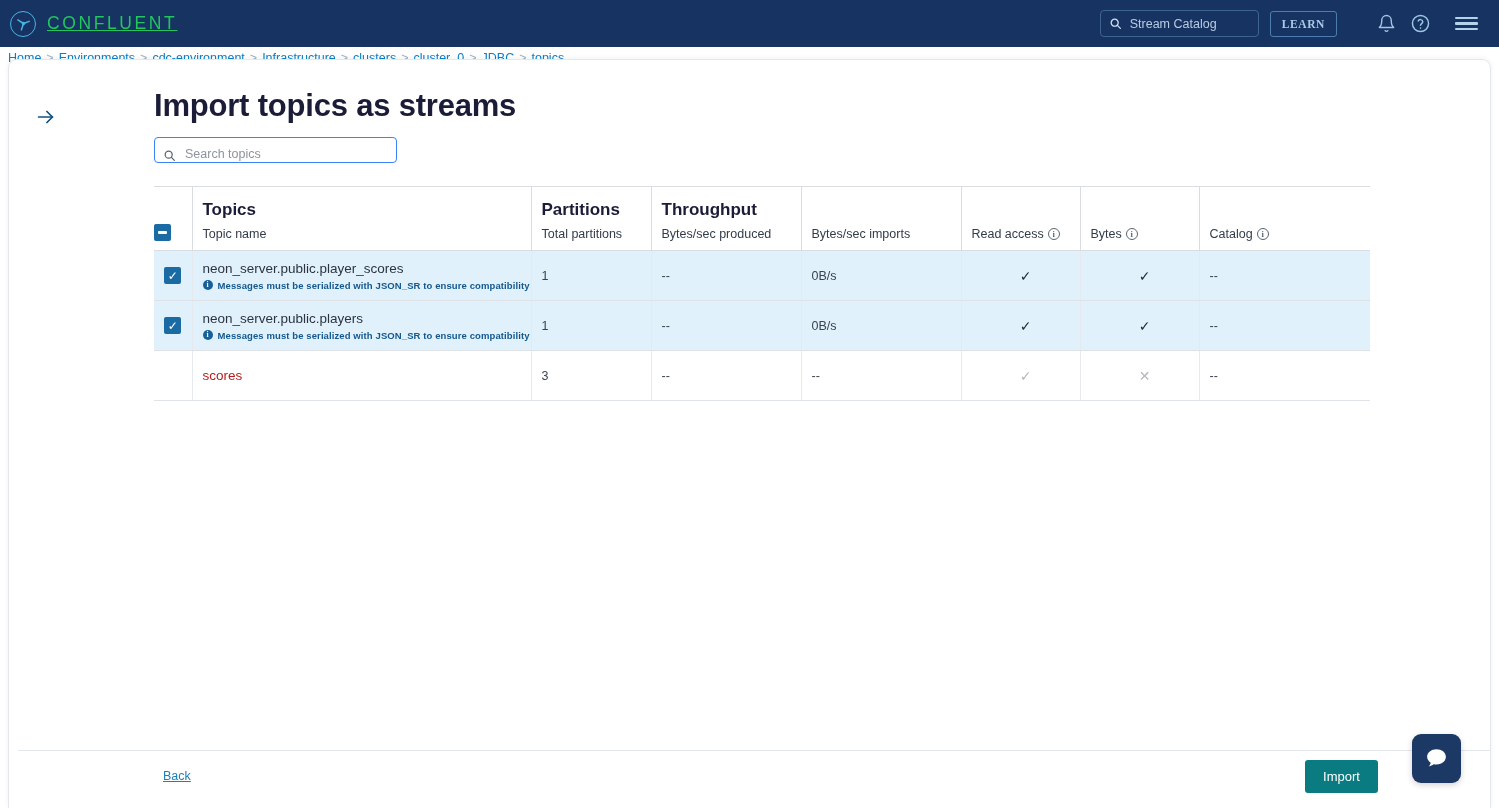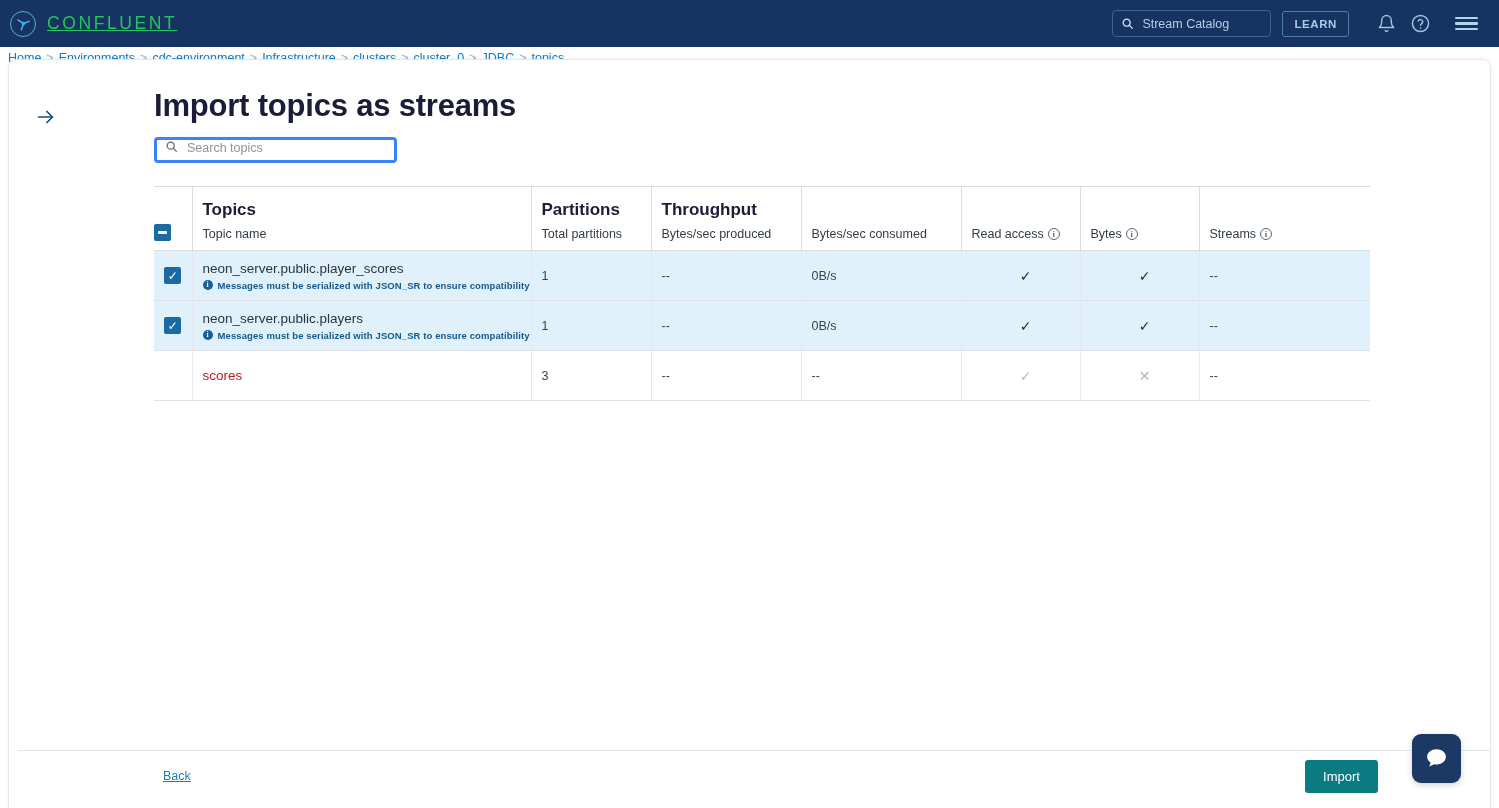--- a/index.html
+++ b/index.html
@@ -50,21 +50,21 @@
   .catalog-search .ico { color: #cfe3f3; display: flex; }
   .catalog-search .txt {
     color: #b9cde2; font-size: 12.5px; margin-left: 8px;
     white-space: nowrap;
   }
   .learn-btn {
     height: 26px; padding: 0 11px;
     border: 1px solid #4d7cb0; border-radius: 3px;
     color: #a9cbe8; font-size: 11.5px; letter-spacing: .6px;
     display: flex; align-items: center; font-weight: 600;
-    background: transparent; margin-right: 20px;
+    background: transparent; margin-right: 32px; font-family: Liberation Serif, serif;
   }
   .icon-btn {
     width: 34px; height: 34px; display: flex;
     align-items: center; justify-content: center;
     color: #9fc4e4;
   }
   .hamburger { margin-left: 12px; }
   .hamburger span {
     display: block; width: 23px; height: 2.2px;
     background: #b3d2ec; margin: 3.6px 0; border-radius: 1px;
@@ -112,22 +112,22 @@
   .page-title {
     font-size: 31px; font-weight: 700; color: #1b1c38;
     letter-spacing: -0.2px; margin: 0 0 13px 0;
   }
   .page-sub {
     font-size: 13px; color: #4a5663; margin: 0 0 29px 0;
   }
 
   .search-box {
     width: 243px; height: 26px;
-    border: 3px solid #3b82f6; border-radius: 4px;
-    display: flex; align-items: flex-start; padding: 0 8px;
+    border: 1px solid #3b82f6; border-radius: 4px;
+    display: flex; align-items: flex-end; padding: 0 8px;
     background: #fff; margin-bottom: 23px;
   }
   .search-box .ico { color: #5b6470; display: flex; }
   .search-box input {
     border: none; outline: none; flex: 1;
     font-size: 12.5px; color: #2c3440; margin-left: 7px;
     font-family: "Liberation Sans", sans-serif;
     background: transparent;
   }
   .search-box input::placeholder { color: #8d949d; }
@@ -367,38 +367,38 @@
             </div>
           </th>
           <th>
             <div class="th-group">Throughput</div>
             <div class="th-sub">
               <span>Bytes/sec produced</span>
             </div>
           </th>
           <th>
             <div class="th-sub">
-              <span>Bytes/sec consumed</span>
+              <span>Bytes/sec imports</span>
             </div>
           </th>
           <th>
             <div class="th-sub">
               <span>Read access</span>
               <span class="info-outline">i</span>
             </div>
           </th>
           <th>
             <div class="th-sub">
               <span>Bytes</span>
               <span class="info-outline">i</span>
             </div>
           </th>
           <th>
             <div class="th-sub">
-              <span>Streams</span>
+              <span>Catalog</span>
               <span class="info-outline">i</span>
             </div>
           </th>
         </tr>
       </thead>
       <tbody>
 
         <tr class="selected">
           <td class="nolb cb-cell">
             <span class="chk">✓</span>

